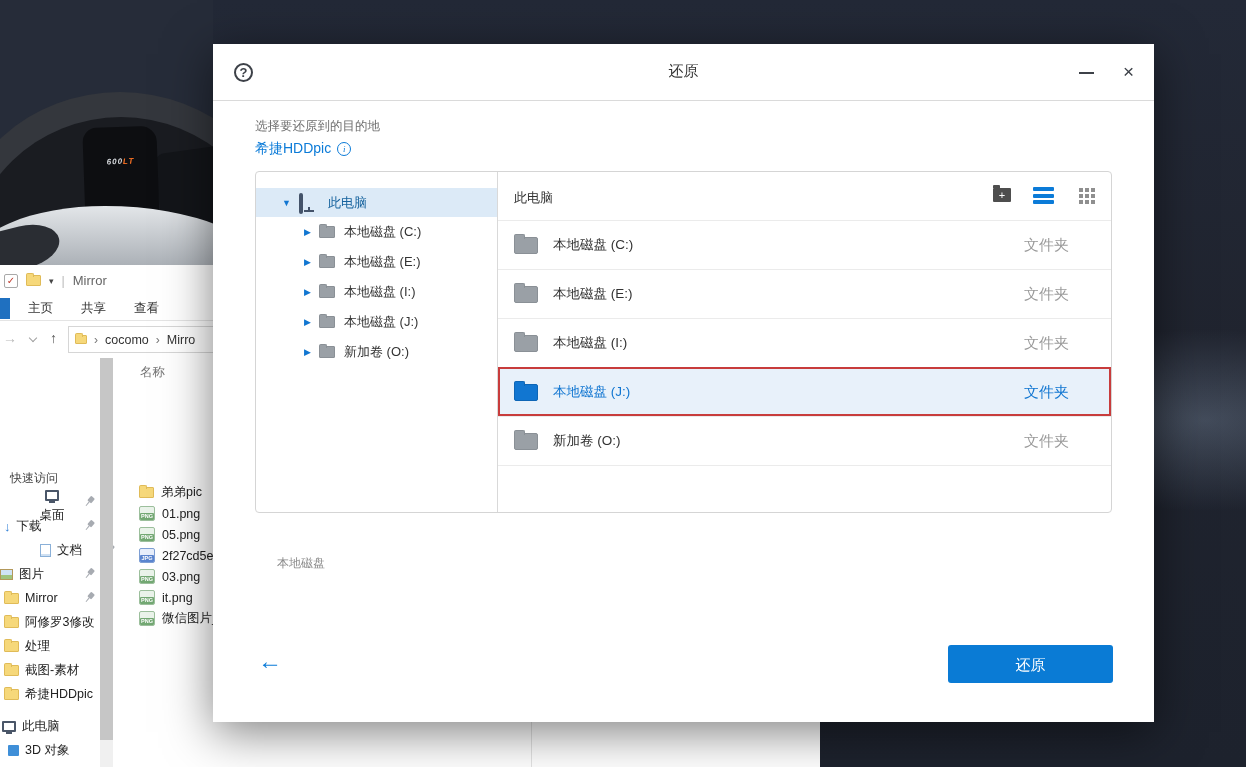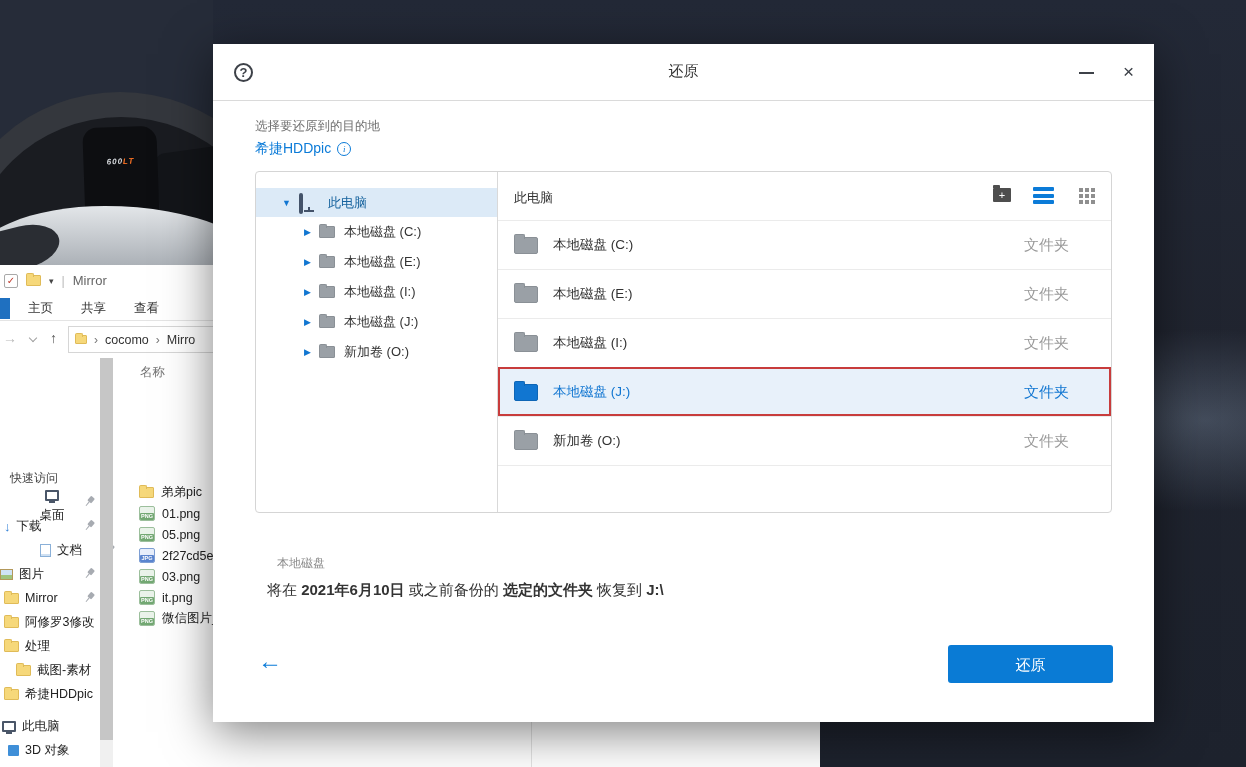--- a/index.html
+++ b/index.html
@@ -195,21 +195,21 @@
           <span class="pin"></span>
         </div>
       <div class="nav-item" style="top:252px;padding-left:4px;">
           <span class="ic fld"></span>
           <span>阿修罗3修改</span>
         </div>
       <div class="nav-item" style="top:276px;padding-left:4px;">
           <span class="ic fld"></span>
           <span>处理</span>
         </div>
-      <div class="nav-item" style="top:300px;padding-left:16px;align-items:center;">
+      <div class="nav-item" style="top:300px;padding-left:4px;align-items:center;">
           <span class="ic fld"></span>
           <span>截图-素材</span>
         </div>
       <div class="nav-item" style="top:324px;padding-left:4px;">
           <span class="ic fld"></span>
           <span>希捷HDDpic</span>
         </div>
       <div class="nav-item" style="top:356px;padding-left:2px;">
           <span class="ic mini-monitor"></span>
           <span>此电脑</span>
@@ -355,21 +355,18 @@
         <div class="list-row">
             <span class="fld gray"></span>
             <span class="name">新加卷 (O:)</span>
             <span class="type">文件夹</span>
           </div>
         <div class="list-tail"></div>
       </div>
     </div>
 
     <div class="summary-label">本地磁盘</div>
-    <div class="summary-line">
-      <span>将在 </span><b>2021年6月10日</b><span> 或之前备份的 </span><b>选定的文件夹</b><span> 恢复到 </span><b>J:\</b>
-    </div>
 
     <div class="back-arrow">←</div>
     <button class="restore-btn">还原</button>
   </div>
 
 </div>
 
 </body></html>

